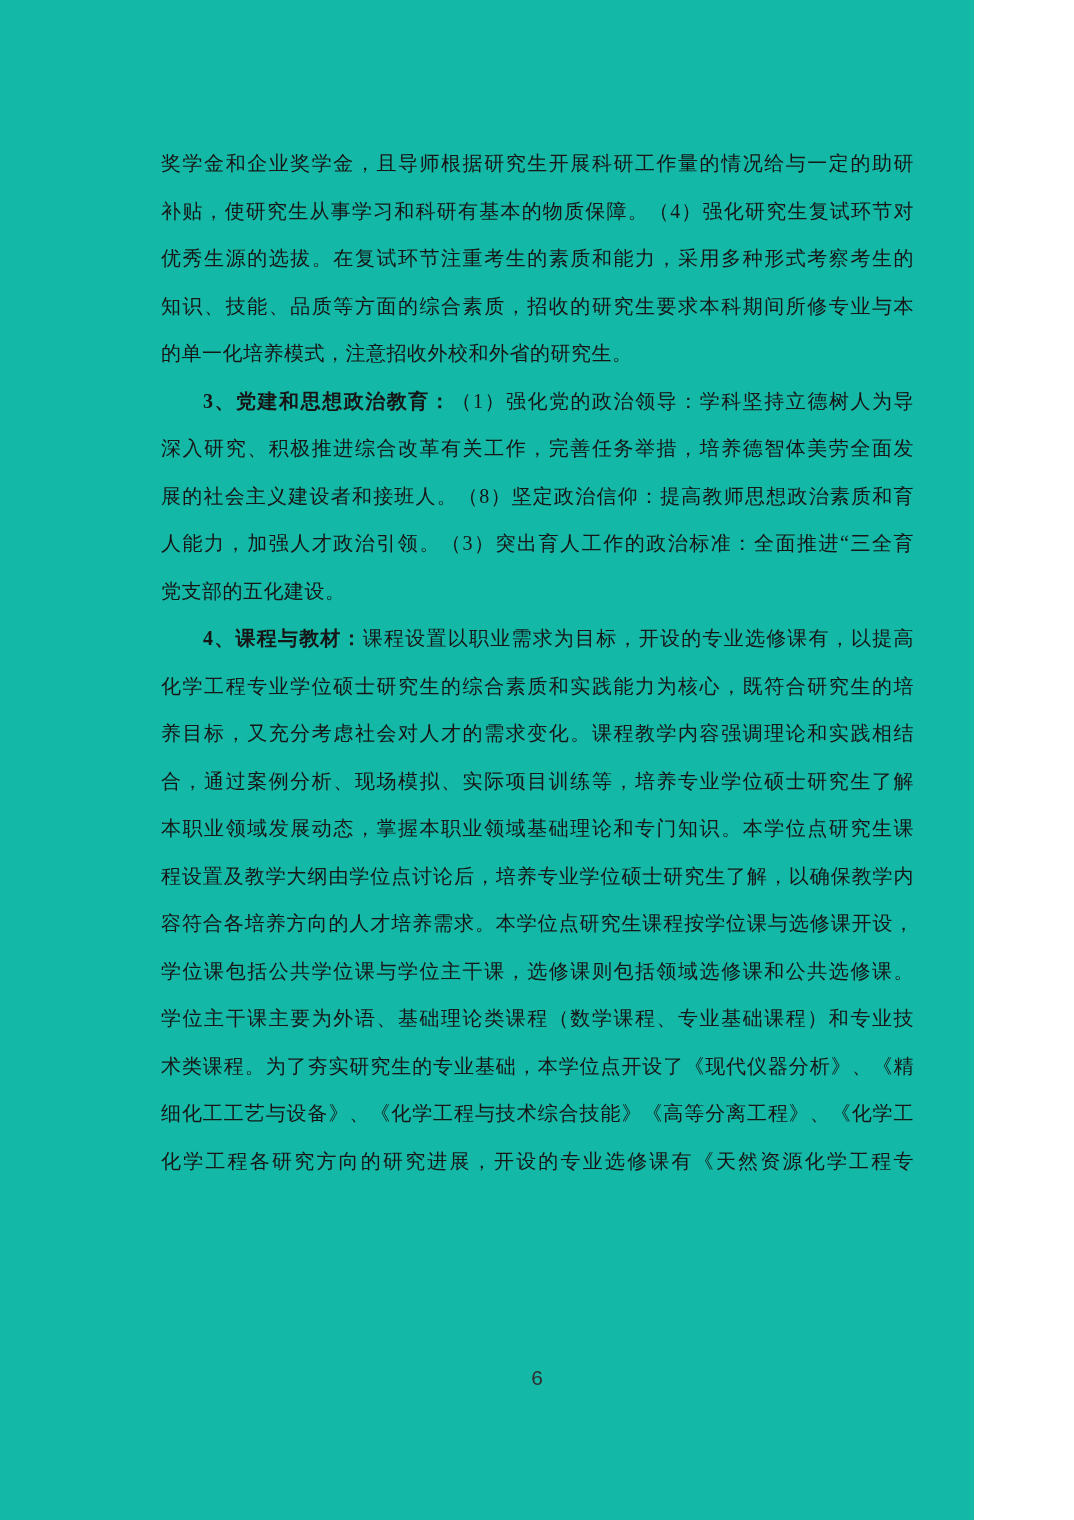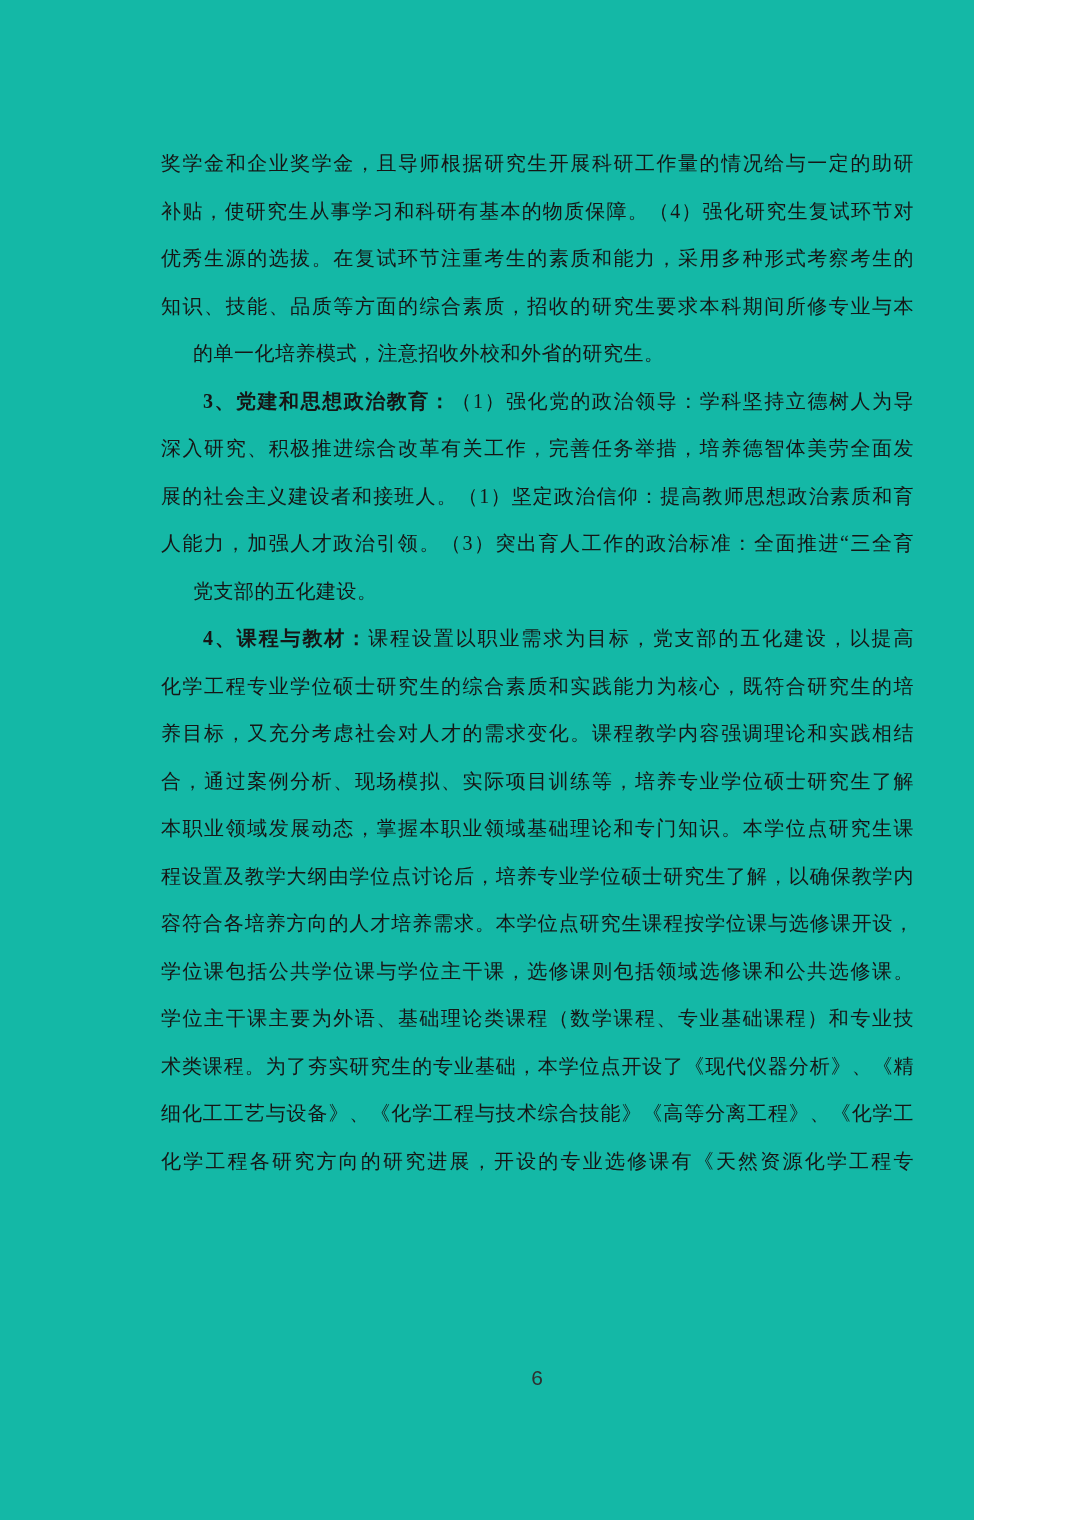--- a/index.html
+++ b/index.html
@@ -27,21 +27,20 @@
     height: 47.5px;
     overflow: hidden;
     color: #161616;
     text-align: justify;
     text-align-last: justify;
     letter-spacing: 0.5px;
   }
   
   .line.pe {
     text-align-last: left;
-    margin-left: 32px;
   }
   
   .line.ind {
     text-indent: 42px;
     font-family: Liberation Serif, serif;
   }
   .b {
     font-weight: bold;
   }
   .footer {
@@ -66,25 +65,25 @@
   <div class="body-block">
 
     <div class="line">奖学金和企业奖学金，且导师根据研究生开展科研工作量的情况给与一定的助研</div>
     <div class="line">补贴，使研究生从事学习和科研有基本的物质保障。（4）强化研究生复试环节对</div>
     <div class="line">优秀生源的选拔。在复试环节注重考生的素质和能力，采用多种形式考察考生的</div>
     <div class="line">知识、技能、品质等方面的综合素质，招收的研究生要求本科期间所修专业与本</div>
     <div class="line pe">的单一化培养模式，注意招收外校和外省的研究生。</div>
 
     <div class="line ind"><span class="b">3、党建和思想政治教育：</span><span>（1）强化党的政治领导：学科坚持立德树人为导</span></div>
     <div class="line">深入研究、积极推进综合改革有关工作，完善任务举措，培养德智体美劳全面发</div>
-    <div class="line">展的社会主义建设者和接班人。（1）坚定政治信仰：提高教师思想政治素质和育</div>
+    <div class="line">展的社会主义建设者和接班人。（8）坚定政治信仰：提高教师思想政治素质和育</div>
     <div class="line">人能力，加强人才政治引领。（3）突出育人工作的政治标准：全面推进“三全育</div>
     <div class="line pe">党支部的五化建设。</div>
 
-    <div class="line ind"><span class="b">4、课程与教材：</span><span>课程设置以职业需求为目标，党支部的五化建设，以提高</span></div>
+    <div class="line ind"><span class="b">4、课程与教材：</span><span>课程设置以职业需求为目标，开设的专业选修课有，以提高</span></div>
     <div class="line">化学工程专业学位硕士研究生的综合素质和实践能力为核心，既符合研究生的培</div>
     <div class="line">养目标，又充分考虑社会对人才的需求变化。课程教学内容强调理论和实践相结</div>
     <div class="line">合，通过案例分析、现场模拟、实际项目训练等，培养专业学位硕士研究生了解</div>
     <div class="line">本职业领域发展动态，掌握本职业领域基础理论和专门知识。本学位点研究生课</div>
     <div class="line">程设置及教学大纲由学位点讨论后，培养专业学位硕士研究生了解，以确保教学内</div>
     <div class="line">容符合各培养方向的人才培养需求。本学位点研究生课程按学位课与选修课开设，</div>
     <div class="line">学位课包括公共学位课与学位主干课，选修课则包括领域选修课和公共选修课。</div>
     <div class="line">学位主干课主要为外语、基础理论类课程（数学课程、专业基础课程）和专业技</div>
     <div class="line">术类课程。为了夯实研究生的专业基础，本学位点开设了《现代仪器分析》、《精</div>
     <div class="line">细化工工艺与设备》、《化学工程与技术综合技能》《高等分离工程》、《化学工程</div>

